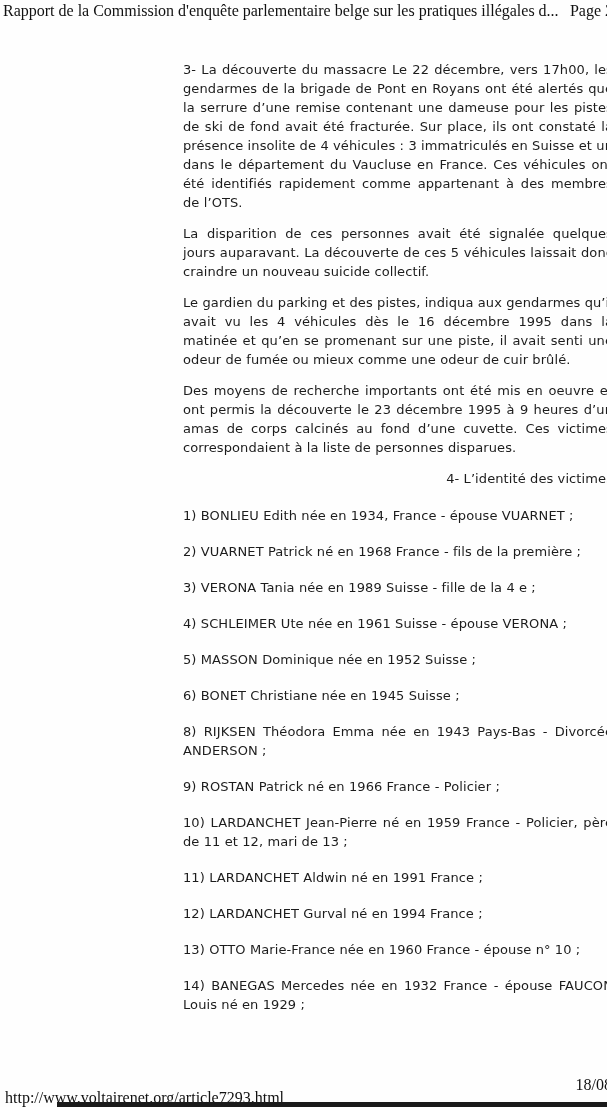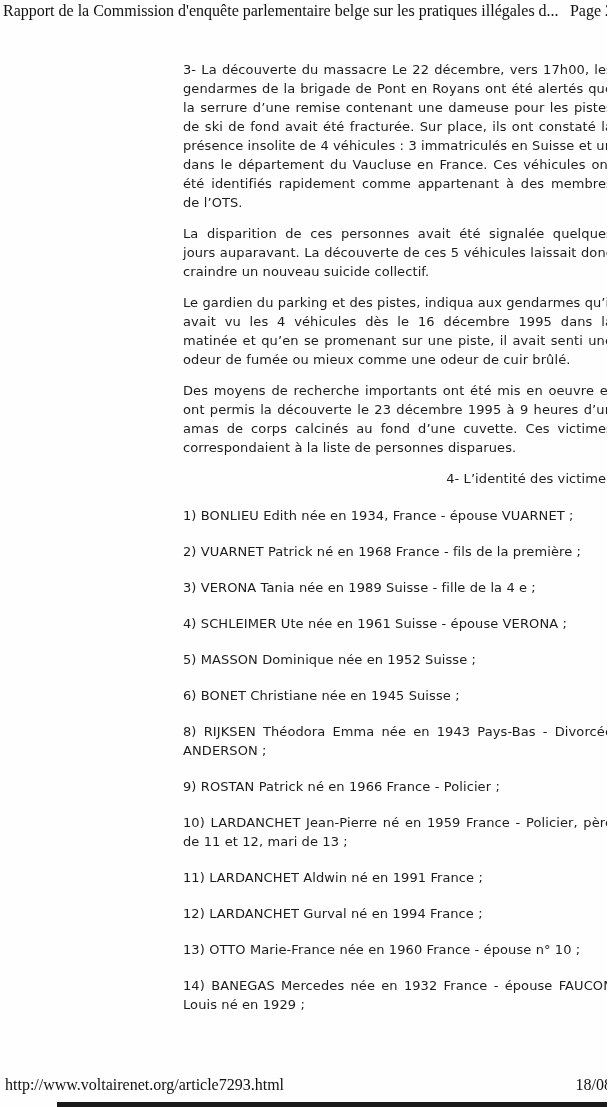--- a/index.html
+++ b/index.html
@@ -64,21 +64,21 @@
     right: 0;
     height: 22px;
     font-family: "Liberation Serif", "DejaVu Serif", serif;
     font-size: 16px;
     color: #111111;
     white-space: nowrap;
   }
   .footer .url {
     position: absolute;
     left: 0;
-    top: 0;
+    top: 13px;
   }
   .footer .date {
     position: absolute;
     right: -5px;
     top: 0;
   }
   .scan-bar {
     position: absolute;
     left: 57px;
     right: 0;

